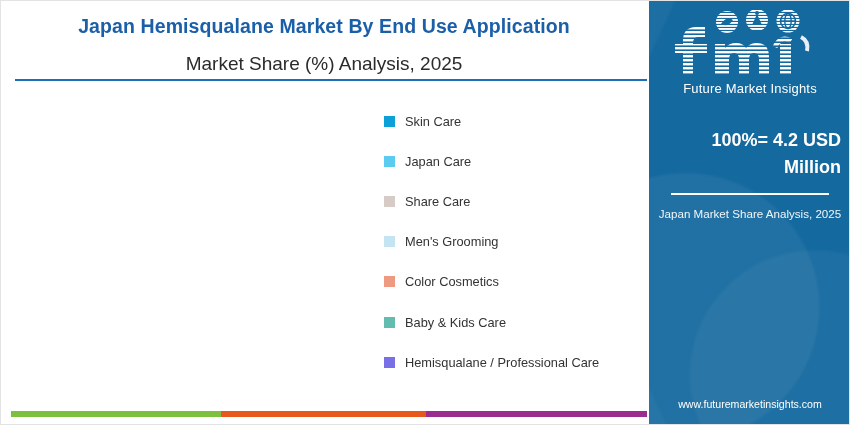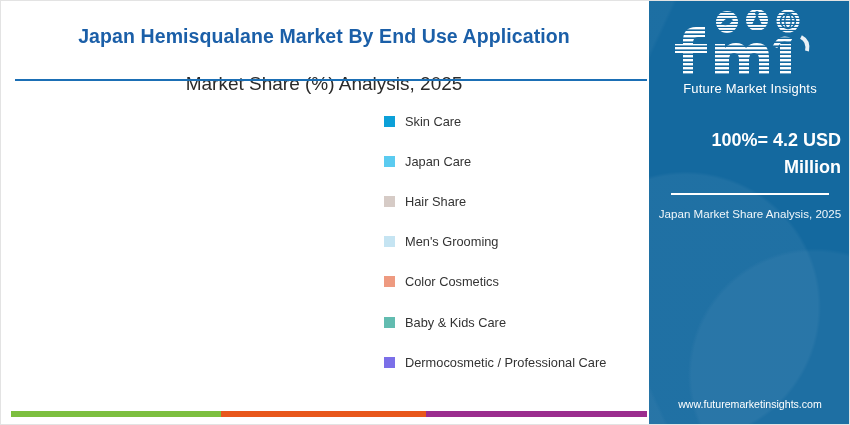--- a/index.html
+++ b/index.html
@@ -29,30 +29,30 @@
   }
 
   #title-block {
     position: absolute;
     left: 0; top: 0;
     width: 646px;
     height: 78px;
     text-align: center;
   }
   #title-main {
-    margin: 16px;
+    margin: 6px;
     padding-top: 8px;
     font-size: 19.5px;
     font-weight: bold;
     color: #1b5fa8;
     letter-spacing: 0.1px;
     white-space: nowrap;
   }
   #title-sub {
-    margin: 12px;
+    margin: 6px;
     padding-top: 9px;
     font-size: 19px;
     font-weight: normal;
     color: #2b2b2b;
   }
   #title-rule {
     position: absolute;
     left: 14px;
     top: 78px;
     width: 632px;
@@ -199,37 +199,37 @@
         <div class="legend-item">
           <span class="legend-swatch" style="background: rgb(12, 160, 216);"></span>
           <span class="legend-label">Skin Care</span>
         </div>
         <div class="legend-item">
           <span class="legend-swatch" style="background: rgb(91, 203, 240);"></span>
           <span class="legend-label">Japan Care</span>
         </div>
         <div class="legend-item">
           <span class="legend-swatch" style="background: rgb(214, 203, 198);"></span>
-          <span class="legend-label">Hair Share</span>
+          <span class="legend-label">Share Care</span>
         </div>
         <div class="legend-item">
           <span class="legend-swatch" style="background: rgb(197, 228, 242);"></span>
           <span class="legend-label">Men's Grooming</span>
         </div>
         <div class="legend-item">
           <span class="legend-swatch" style="background: rgb(238, 154, 128);"></span>
           <span class="legend-label">Color Cosmetics</span>
         </div>
         <div class="legend-item">
           <span class="legend-swatch" style="background: rgb(98, 188, 176);"></span>
           <span class="legend-label">Baby &amp; Kids Care</span>
         </div>
         <div class="legend-item">
           <span class="legend-swatch" style="background: rgb(123, 111, 232);"></span>
-          <span class="legend-label">Dermocosmetic / Professional Care</span>
+          <span class="legend-label">Hemisqualane / Professional Care</span>
         </div>
       </div>
 
     <div class="strip" id="strip-green"></div>
     <div class="strip" id="strip-orange"></div>
     <div class="strip" id="strip-purple"></div>
   </div>
 
   <div id="right-panel">
     <div id="panel-texture"></div>

